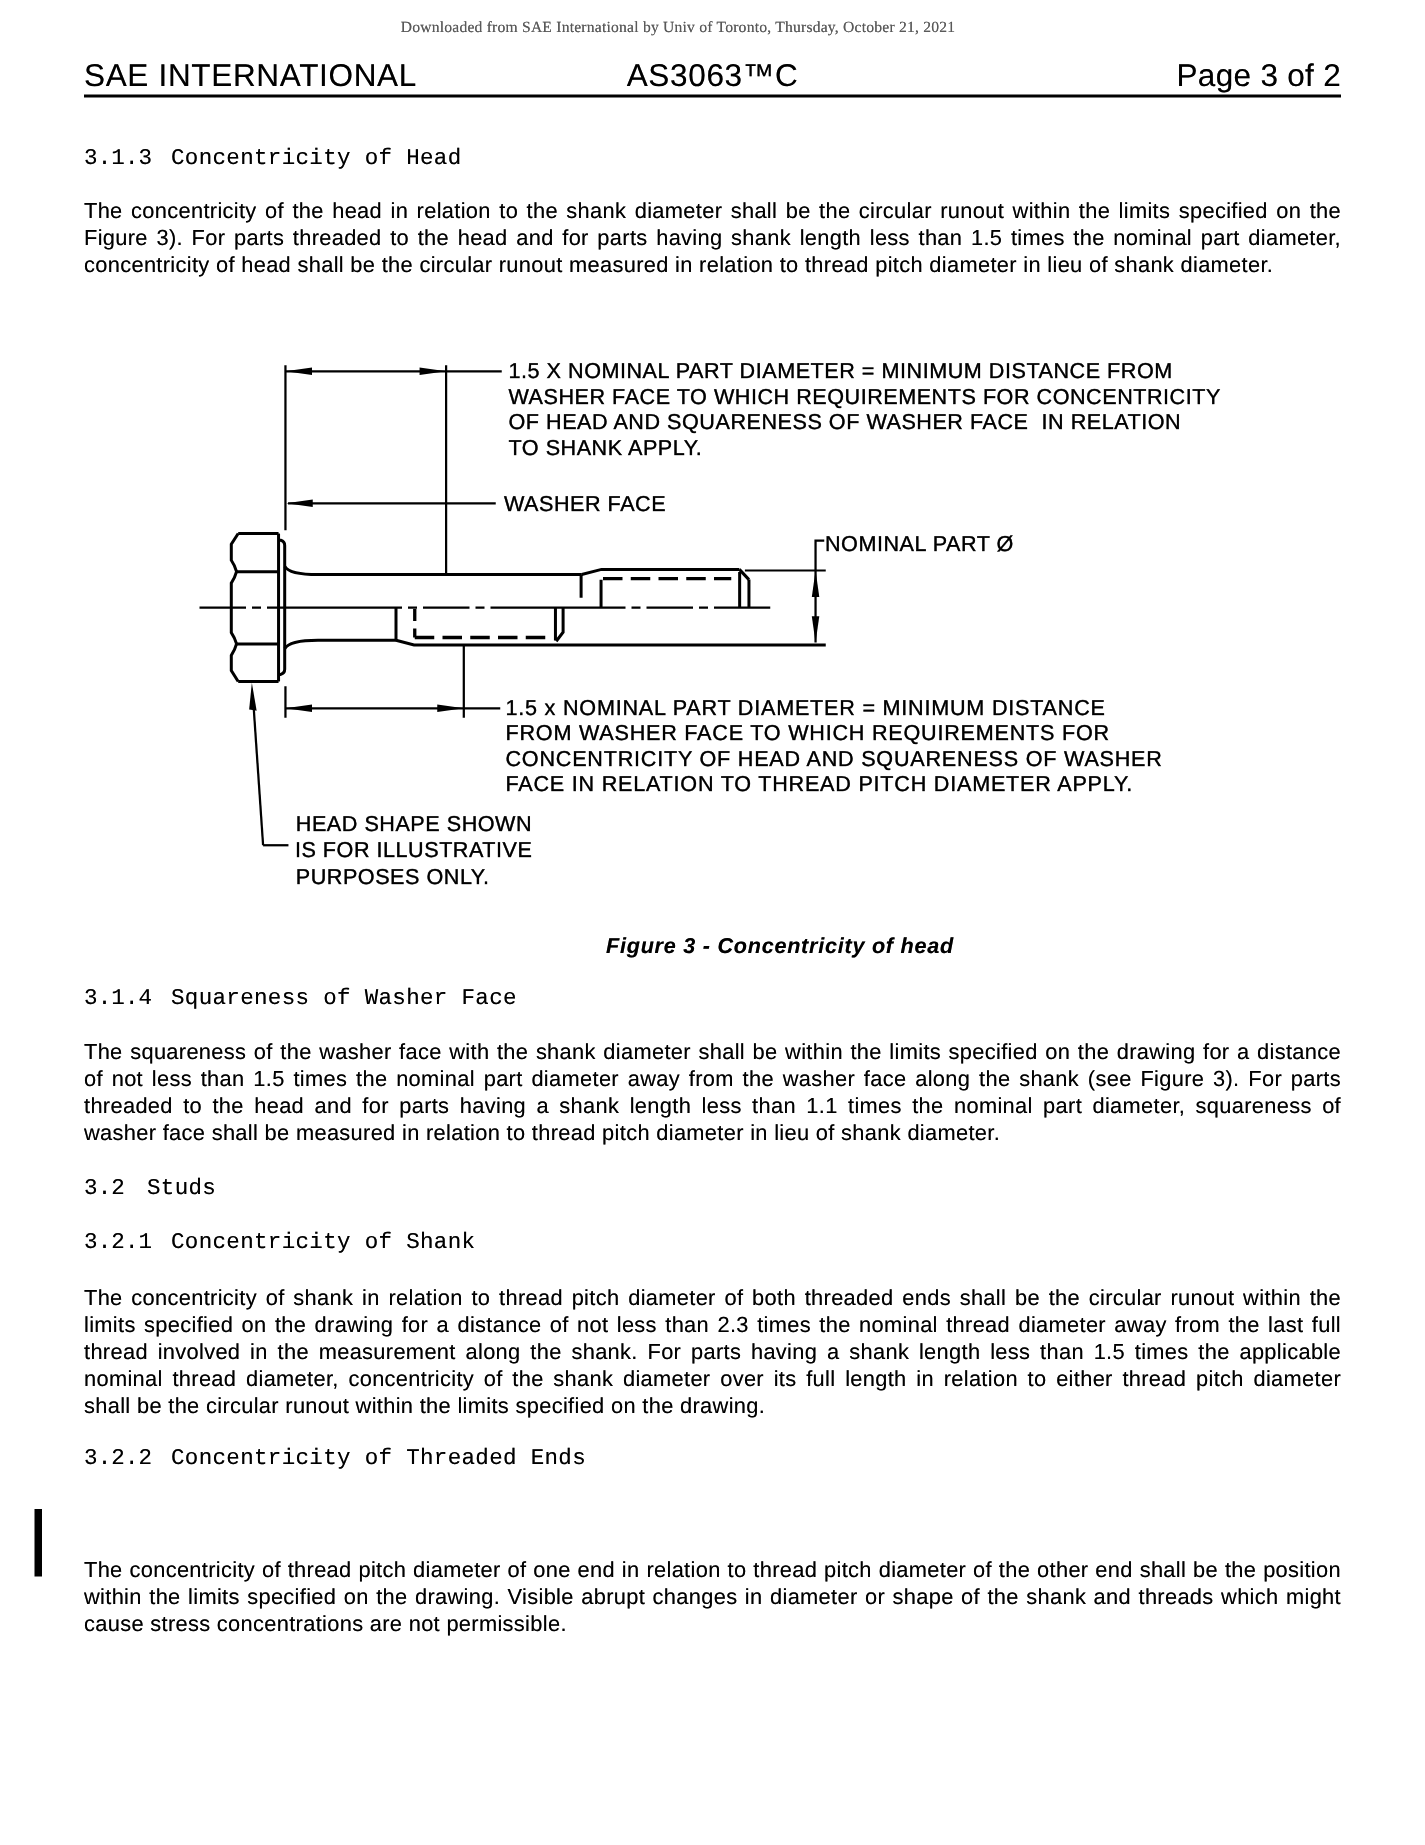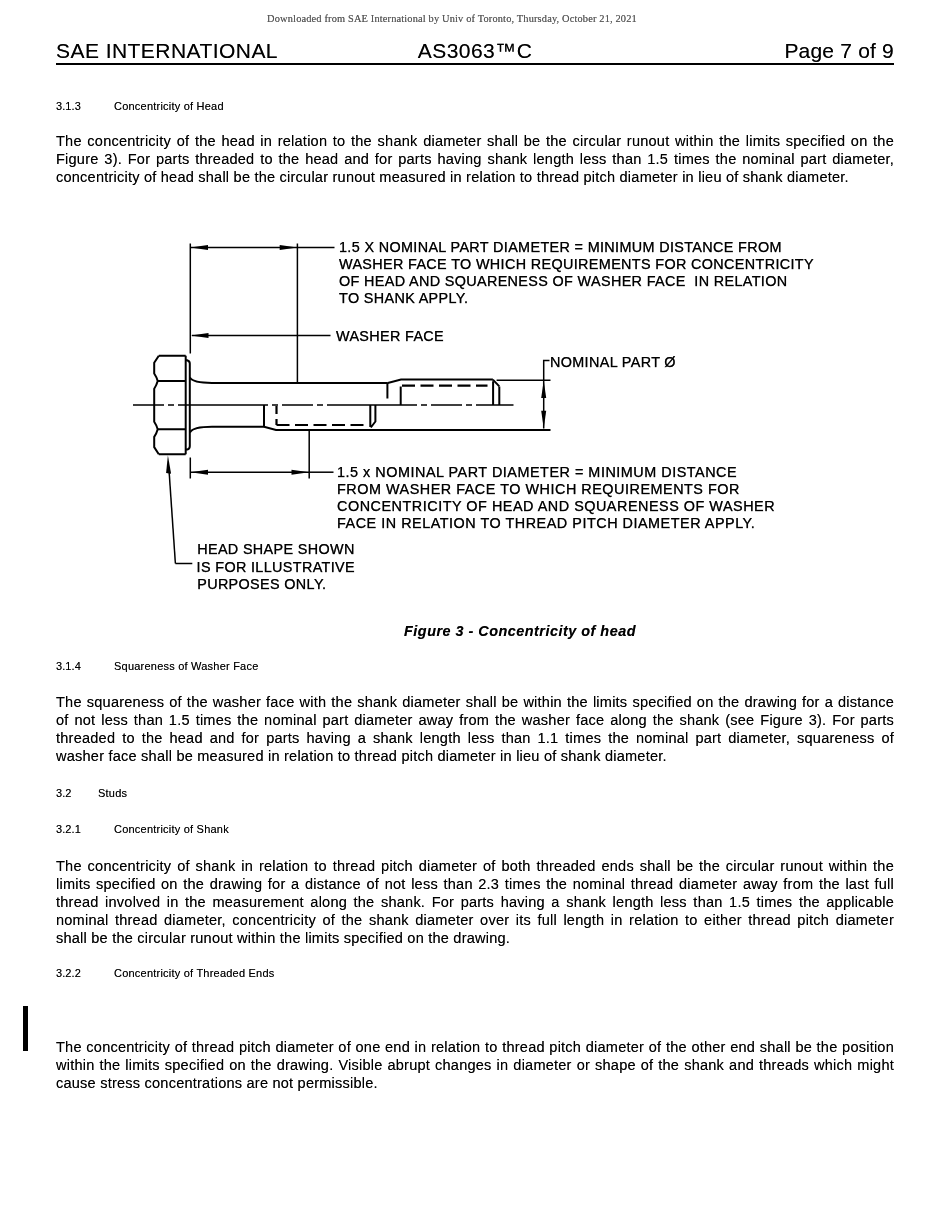--- a/index.html
+++ b/index.html
@@ -7,42 +7,42 @@
        font-family:"Liberation Sans",sans-serif;color:#000;
        text-shadow:0 0 0.35px rgba(0,0,0,0.55);}
   .note{position:absolute;top:12.5px;left:-23px;width:950px;text-align:center;
         font-family:"Liberation Serif",serif;font-size:10.4px;color:#5a5a5a;letter-spacing:0.15px;}
   .hdr{position:absolute;top:43px;left:56px;width:838px;height:20px;
        font-size:21px;letter-spacing:0.45px;}
   .hdr .l{position:absolute;left:0;bottom:0;}
   .hdr .c{position:absolute;left:0;width:100%;text-align:center;bottom:0;}
   .hdr .r{position:absolute;right:0;bottom:0;letter-spacing:0.2px;}
   .rule{position:absolute;top:63px;left:56px;width:838px;height:2px;background:#000;}
-  .sec{position:absolute;left:56px;font-size:11px;letter-spacing:0.22px;line-height:18px;}
+  .sec{position:absolute;left:56px;font-size:15px;letter-spacing:0.22px;line-height:18px;font-family:Liberation Mono, monospace;}
   .sec .t1{display:inline-block;width:58px;letter-spacing:0.1px;}
   .sec .t2{display:inline-block;width:42px;letter-spacing:0.1px;}
   .para{position:absolute;left:56px;width:838px;font-size:14.55px;line-height:18px;
         letter-spacing:0.22px;}
   .jl{text-align:justify;text-align-last:justify;height:18px;overflow:hidden;word-spacing:-0.2px;}
   .ll{text-align:left;height:18px;overflow:hidden;}
   .figcap{position:absolute;top:623px;left:0;width:950px;text-align:center;
           font-size:14.4px;font-weight:bold;font-style:italic;letter-spacing:0.5px;padding-left:45px;}
   .cbar{position:absolute;left:23px;top:1006px;width:4.5px;height:45px;background:#000;}
   svg{position:absolute;top:0;left:0;}
   svg text{font-family:"Liberation Sans",sans-serif;font-size:14.4px;letter-spacing:0.35px;
            fill:#000;stroke:none;}
   svg g text{paint-order:stroke;stroke:rgba(0,0,0,0.5);stroke-width:0.25px;}
 </style>
 </head>
 <body>
 <div class="note">Downloaded from SAE International by Univ of Toronto, Thursday, October 21, 2021</div>
 <div class="hdr">
   <span class="l">SAE INTERNATIONAL</span>
   <span class="c">AS3063™C</span>
-  <span class="r">Page 7 of 9</span>
+  <span class="r">Page 3 of 2</span>
 </div>
 <div class="rule"></div>
 
 <div class="sec" style="top:96.5px;"><span class="t1">3.1.3</span>Concentricity of Head</div>
 
 <div class="para" style="top:132.3px;">
 <div class="jl">The concentricity of the head in relation to the shank diameter shall be the circular runout within the limits specified on the</div>
 <div class="jl">Figure 3). For parts threaded to the head and for parts having shank length less than 1.5 times the nominal part diameter,</div>
 <div class="ll">concentricity of head shall be the circular runout measured in relation to thread pitch diameter in lieu of shank diameter.</div>
 </div>

